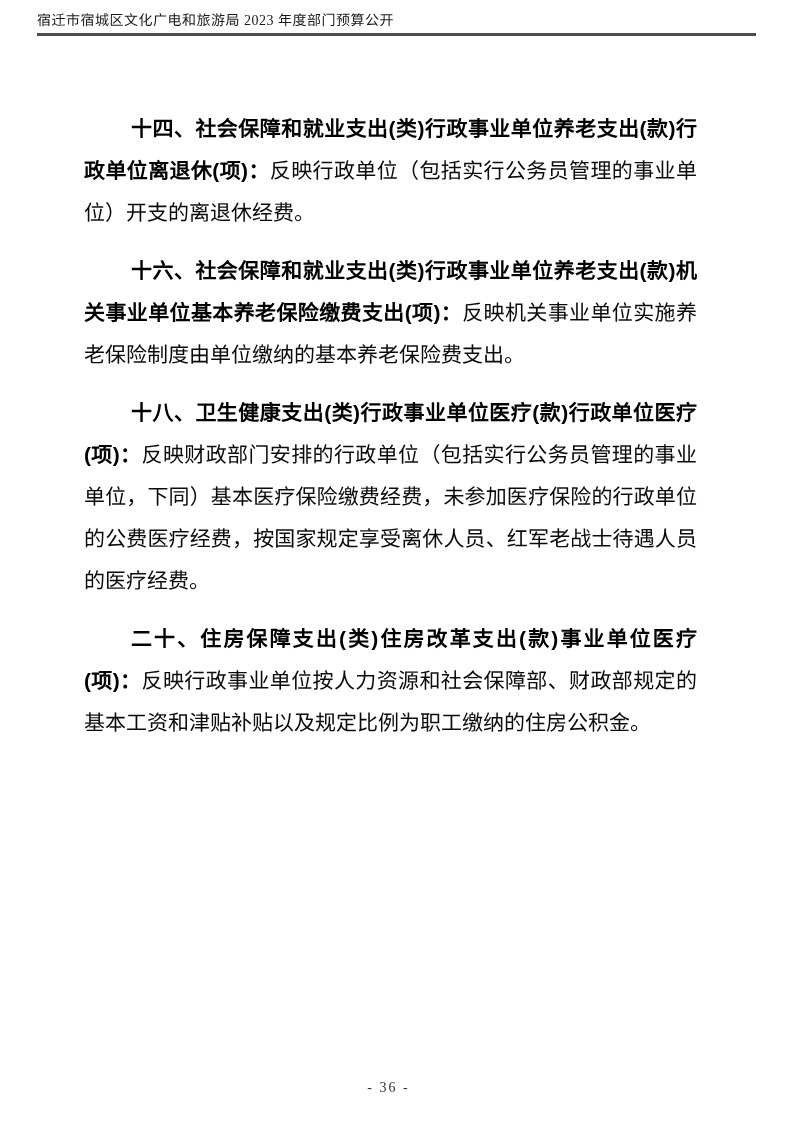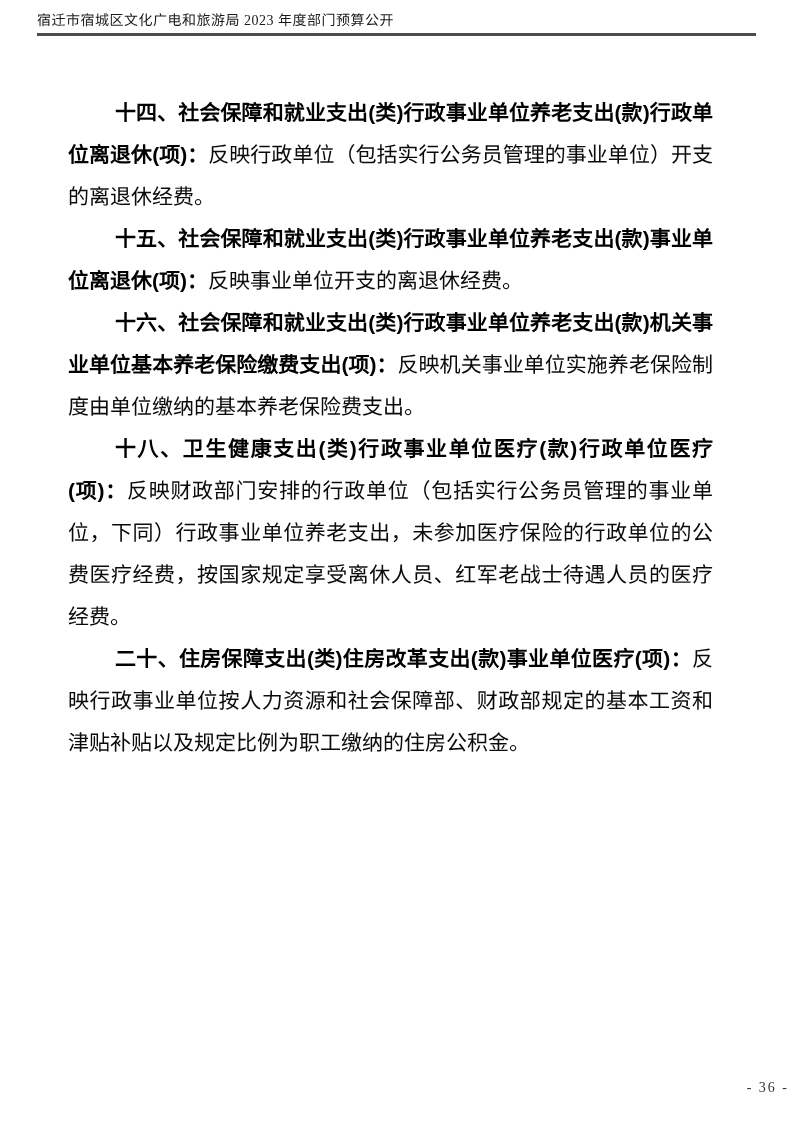--- a/index.html
+++ b/index.html
@@ -34,60 +34,59 @@
     position: absolute;
     left: 68px;
     top: 92px;
     width: 645px;
     font-size: 21px;
     line-height: 42px;
     text-align: justify;
     text-justify: inter-ideograph;
   }
   .para {
-    margin: 0;
+    margin: 16px;
     padding: 0;
     text-indent: 47px;
   }
   .para .lead {
     font-family: "Liberation Sans", "DejaVu Sans", sans-serif;
     font-weight: 700;
     color: #000000;
   }
   .para .body-text {
     font-weight: 400;
     color: #0a0a0a;
   }
   .footer {
     position: absolute;
     left: 0;
-    right: 4px;
+    right: 16px;
     top: 1078px;
-    text-align: right;
+    text-align: center;
   }
   .page-number {
     font-size: 14px;
     color: #333333;
     letter-spacing: 2px;
   }
 </style>
 </head>
 <body>
 
 <div class="page">
 
   <div class="header">
     <span class="header-title">宿迁市宿城区文化广电和旅游局 2023 年度部门预算公开</span>
   </div>
 
   <div class="content">
     <p class="para"><span class="lead">十四、社会保障和就业支出(类)行政事业单位养老支出(款)行政单位离退休(项)：</span><span class="body-text">反映行政单位（包括实行公务员管理的事业单位）开支的离退休经费。</span></p>
-    <p class="para"><span class="lead">十五、社会保障和就业支出(类)行政事业单位养老支出(款)事业单位离退休(项)：</span><span class="body-text">反映事业单位开支的离退休经费。</span></p>
     <p class="para"><span class="lead">十六、社会保障和就业支出(类)行政事业单位养老支出(款)机关事业单位基本养老保险缴费支出(项)：</span><span class="body-text">反映机关事业单位实施养老保险制度由单位缴纳的基本养老保险费支出。</span></p>
-    <p class="para"><span class="lead">十八、卫生健康支出(类)行政事业单位医疗(款)行政单位医疗(项)：</span><span class="body-text">反映财政部门安排的行政单位（包括实行公务员管理的事业单位，下同）行政事业单位养老支出，未参加医疗保险的行政单位的公费医疗经费，按国家规定享受离休人员、红军老战士待遇人员的医疗经费。</span></p>
+    <p class="para"><span class="lead">十八、卫生健康支出(类)行政事业单位医疗(款)行政单位医疗(项)：</span><span class="body-text">反映财政部门安排的行政单位（包括实行公务员管理的事业单位，下同）基本医疗保险缴费经费，未参加医疗保险的行政单位的公费医疗经费，按国家规定享受离休人员、红军老战士待遇人员的医疗经费。</span></p>
     <p class="para"><span class="lead">二十、住房保障支出(类)住房改革支出(款)事业单位医疗(项)：</span><span class="body-text">反映行政事业单位按人力资源和社会保障部、财政部规定的基本工资和津贴补贴以及规定比例为职工缴纳的住房公积金。</span></p>
   </div>
 
   <div class="footer">
     <span class="page-number">- 36 -</span>
   </div>
 
 </div>
 
 </body></html>

